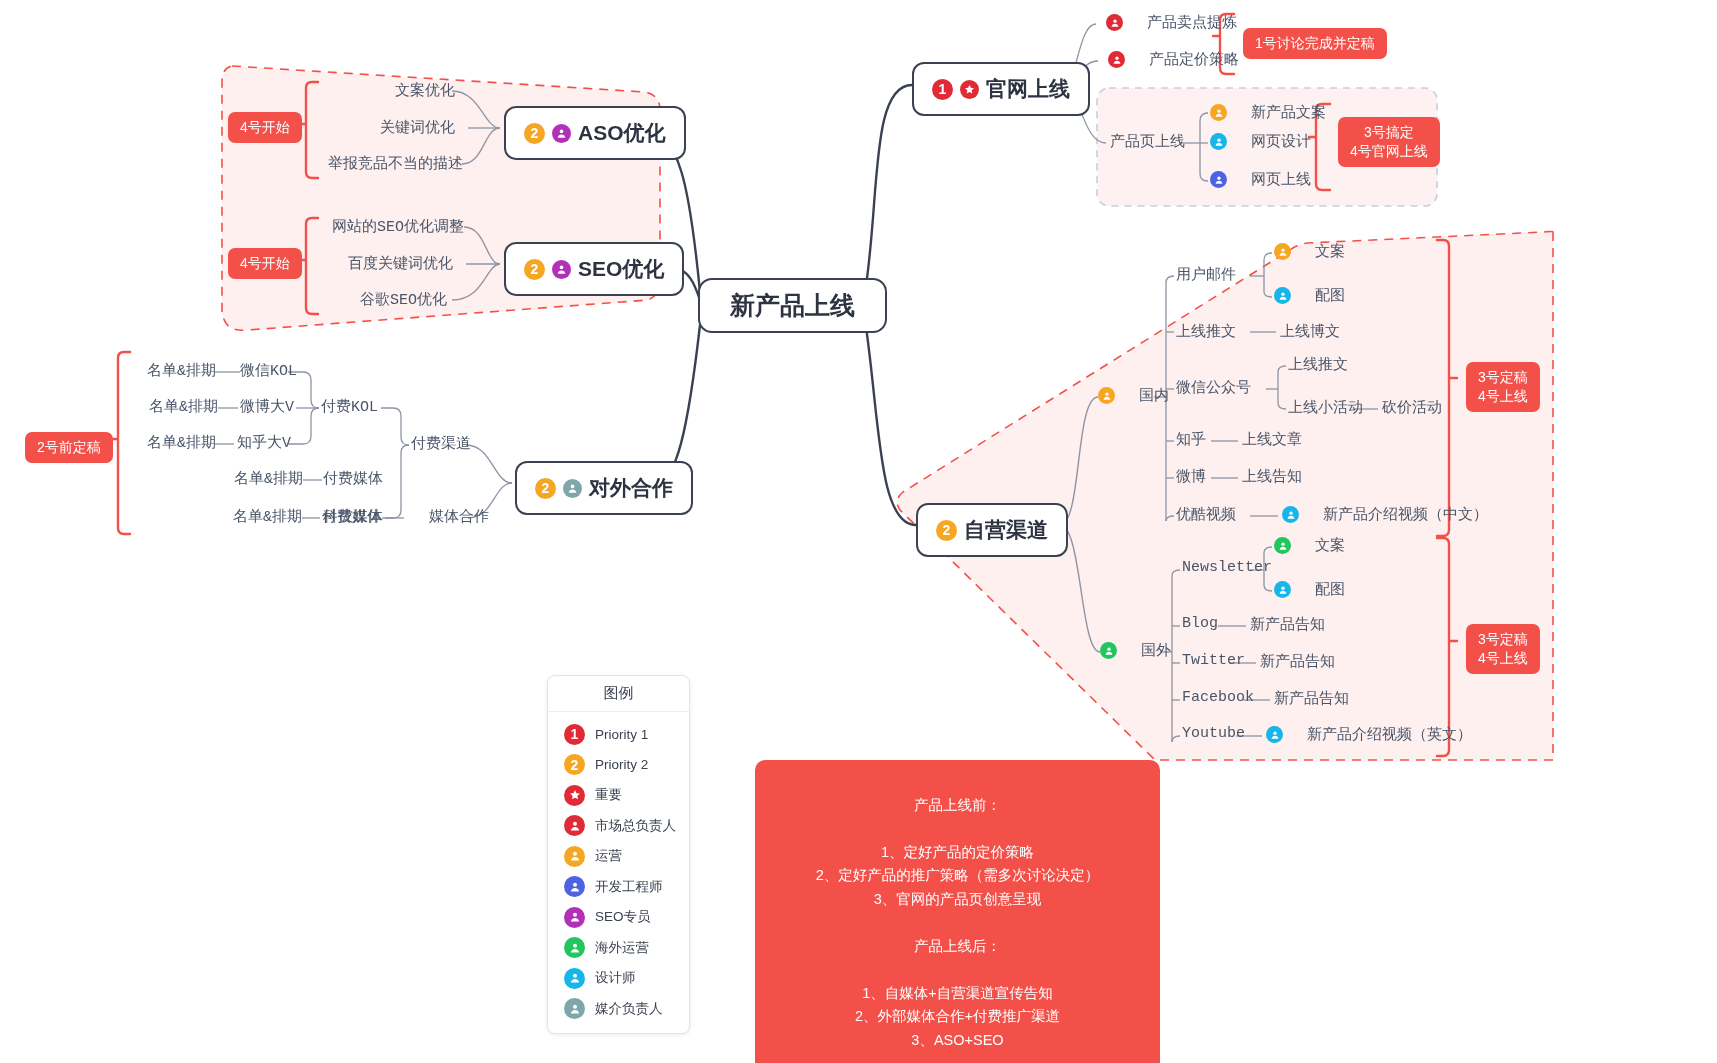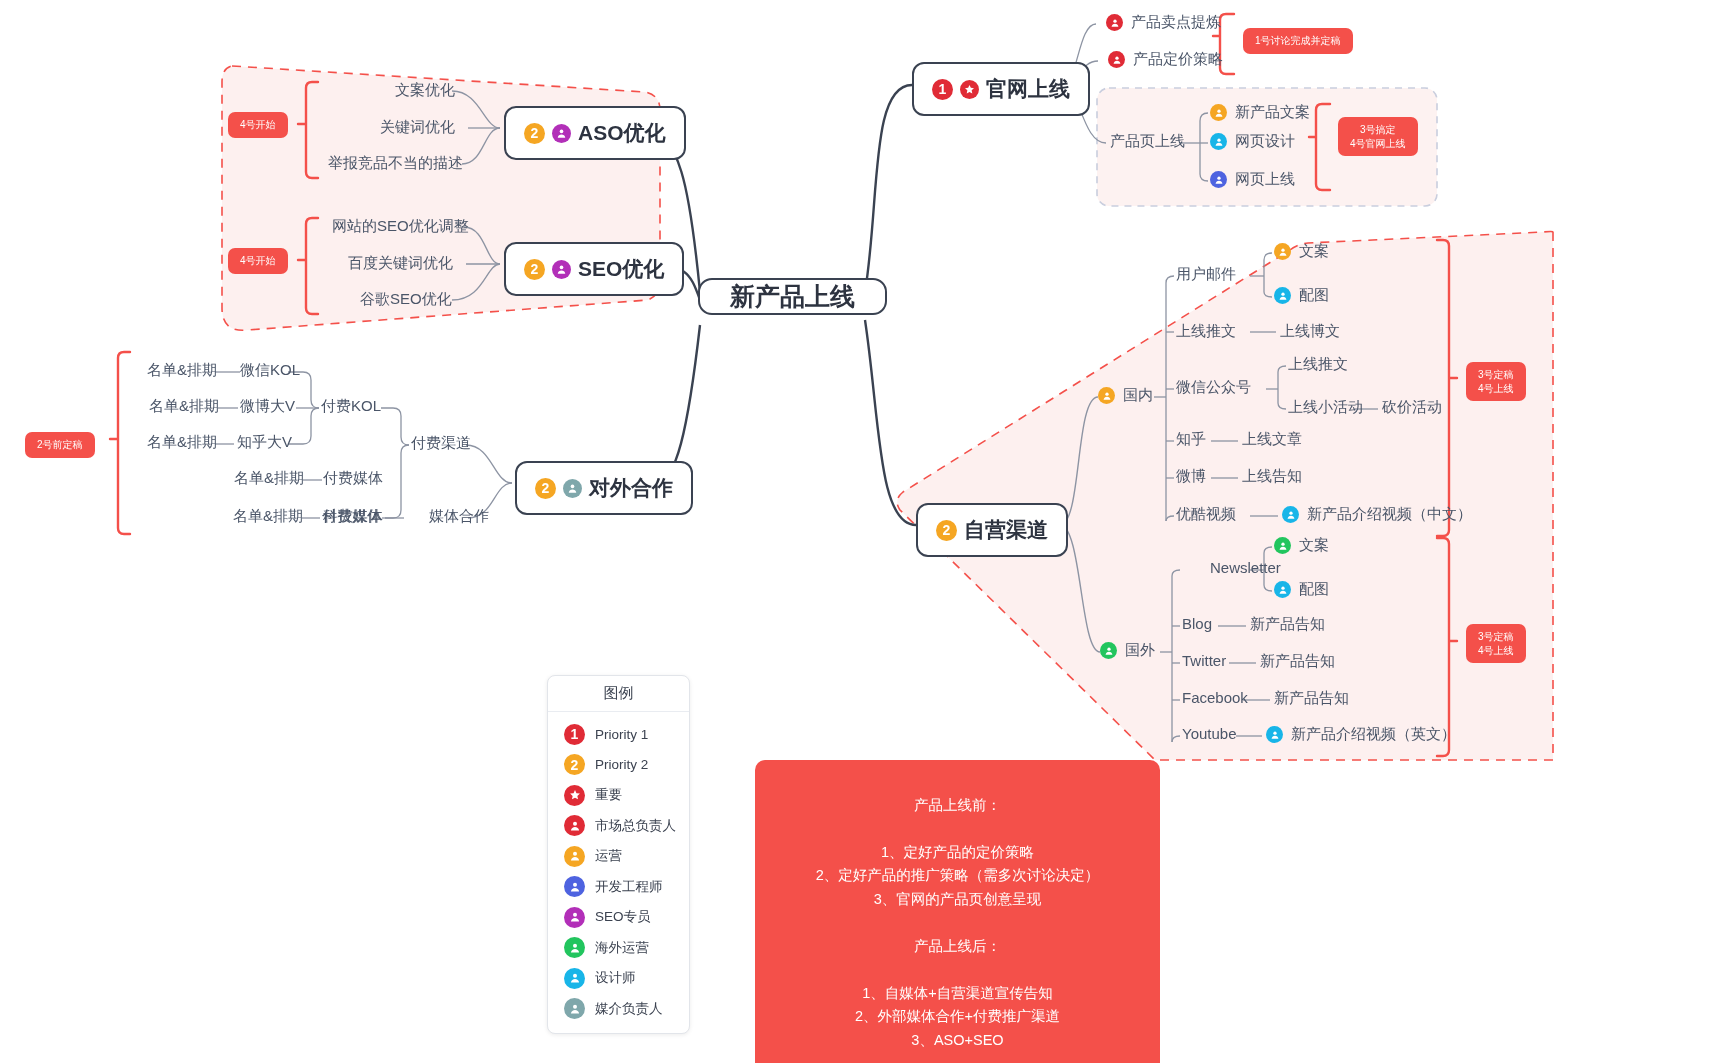--- a/index.html
+++ b/index.html
@@ -9,37 +9,38 @@
     background: #ffffff;
     font-family: "Liberation Sans", "DejaVu Sans", sans-serif;
     overflow: hidden;
   }
   #stage { position: relative; width: 1717px; height: 1063px; }
   svg.layer { position: absolute; left:0; top:0; width:1717px; height:1063px; pointer-events:none; }
 
   
   .node {
     position: absolute;
-    display: flex; align-items: center; gap: 8px;
+    display: flex; align-items: center; gap: 24px;
     white-space: nowrap;
+    font-family: Liberation Mono, monospace;
   }
   .txt { color:#4a5568; font-size:15px; }
 
   
   .topic {
     position:absolute;
     display:flex; align-items:center; gap:7px;
     background:#fff;
     border:2.5px solid #3a4251;
     border-radius:12px;
     padding:11px 18px;
     font-size:21px; font-weight:bold; color:#2d3340;
     white-space:nowrap;
   }
-  .topic.central { font-size:25px; padding:0 30px; border-radius:14px; }
+  .topic.central { font-size:25px; padding:9px 30px; border-radius:14px; }
 
   
   .badge {
     display:inline-flex; align-items:center; justify-content:center;
     border-radius:50%;
     color:#fff;
     flex:0 0 auto;
     font-weight:bold;
     line-height:1;
   }
@@ -48,21 +49,21 @@
   .badge.mid { width:19px; height:19px; }
   .badge svg { display:block; }
 
   
   .pill {
     position:absolute;
     background:#f4504a;
     color:#fff;
     border-radius:7px;
     padding:6px 12px;
-    font-size:10px;
+    font-size:14px;
     text-align:center;
     white-space:pre-line;
     line-height:1.35;
   }
 
   
   #legend {
     position:absolute;
     background:#fff;
     border:1px solid #e2e5ea;
@@ -498,21 +499,21 @@
   <div class="node" style="left:1100px; top:641px;">
     <span class="badge sm" style="background:#22c55e;">
       <svg width="10" height="10" viewBox="0 0 24 24" fill="#fff">
           <circle cx="12" cy="7.5" r="4"></circle>
           <path d="M3.8 21c.6-4.6 4.1-7 8.2-7s7.6 2.4 8.2 7z"></path>
         </svg>
     </span>
     <span class="txt">国外</span>
   </div>
 
-  <div class="node" style="left:1182px; top:559px;margin-left:28px;">
+  <div class="node" style="left:1182px; top:559px;">
     <span class="txt">Newsletter</span>
   </div>
   <div class="node" style="left:1274px; top:536px;">
     <span class="badge sm" style="background:#22c55e;">
       <svg width="10" height="10" viewBox="0 0 24 24" fill="#fff">
           <circle cx="12" cy="7.5" r="4"></circle>
           <path d="M3.8 21c.6-4.6 4.1-7 8.2-7s7.6 2.4 8.2 7z"></path>
         </svg>
     </span>
     <span class="txt">文案</span>

